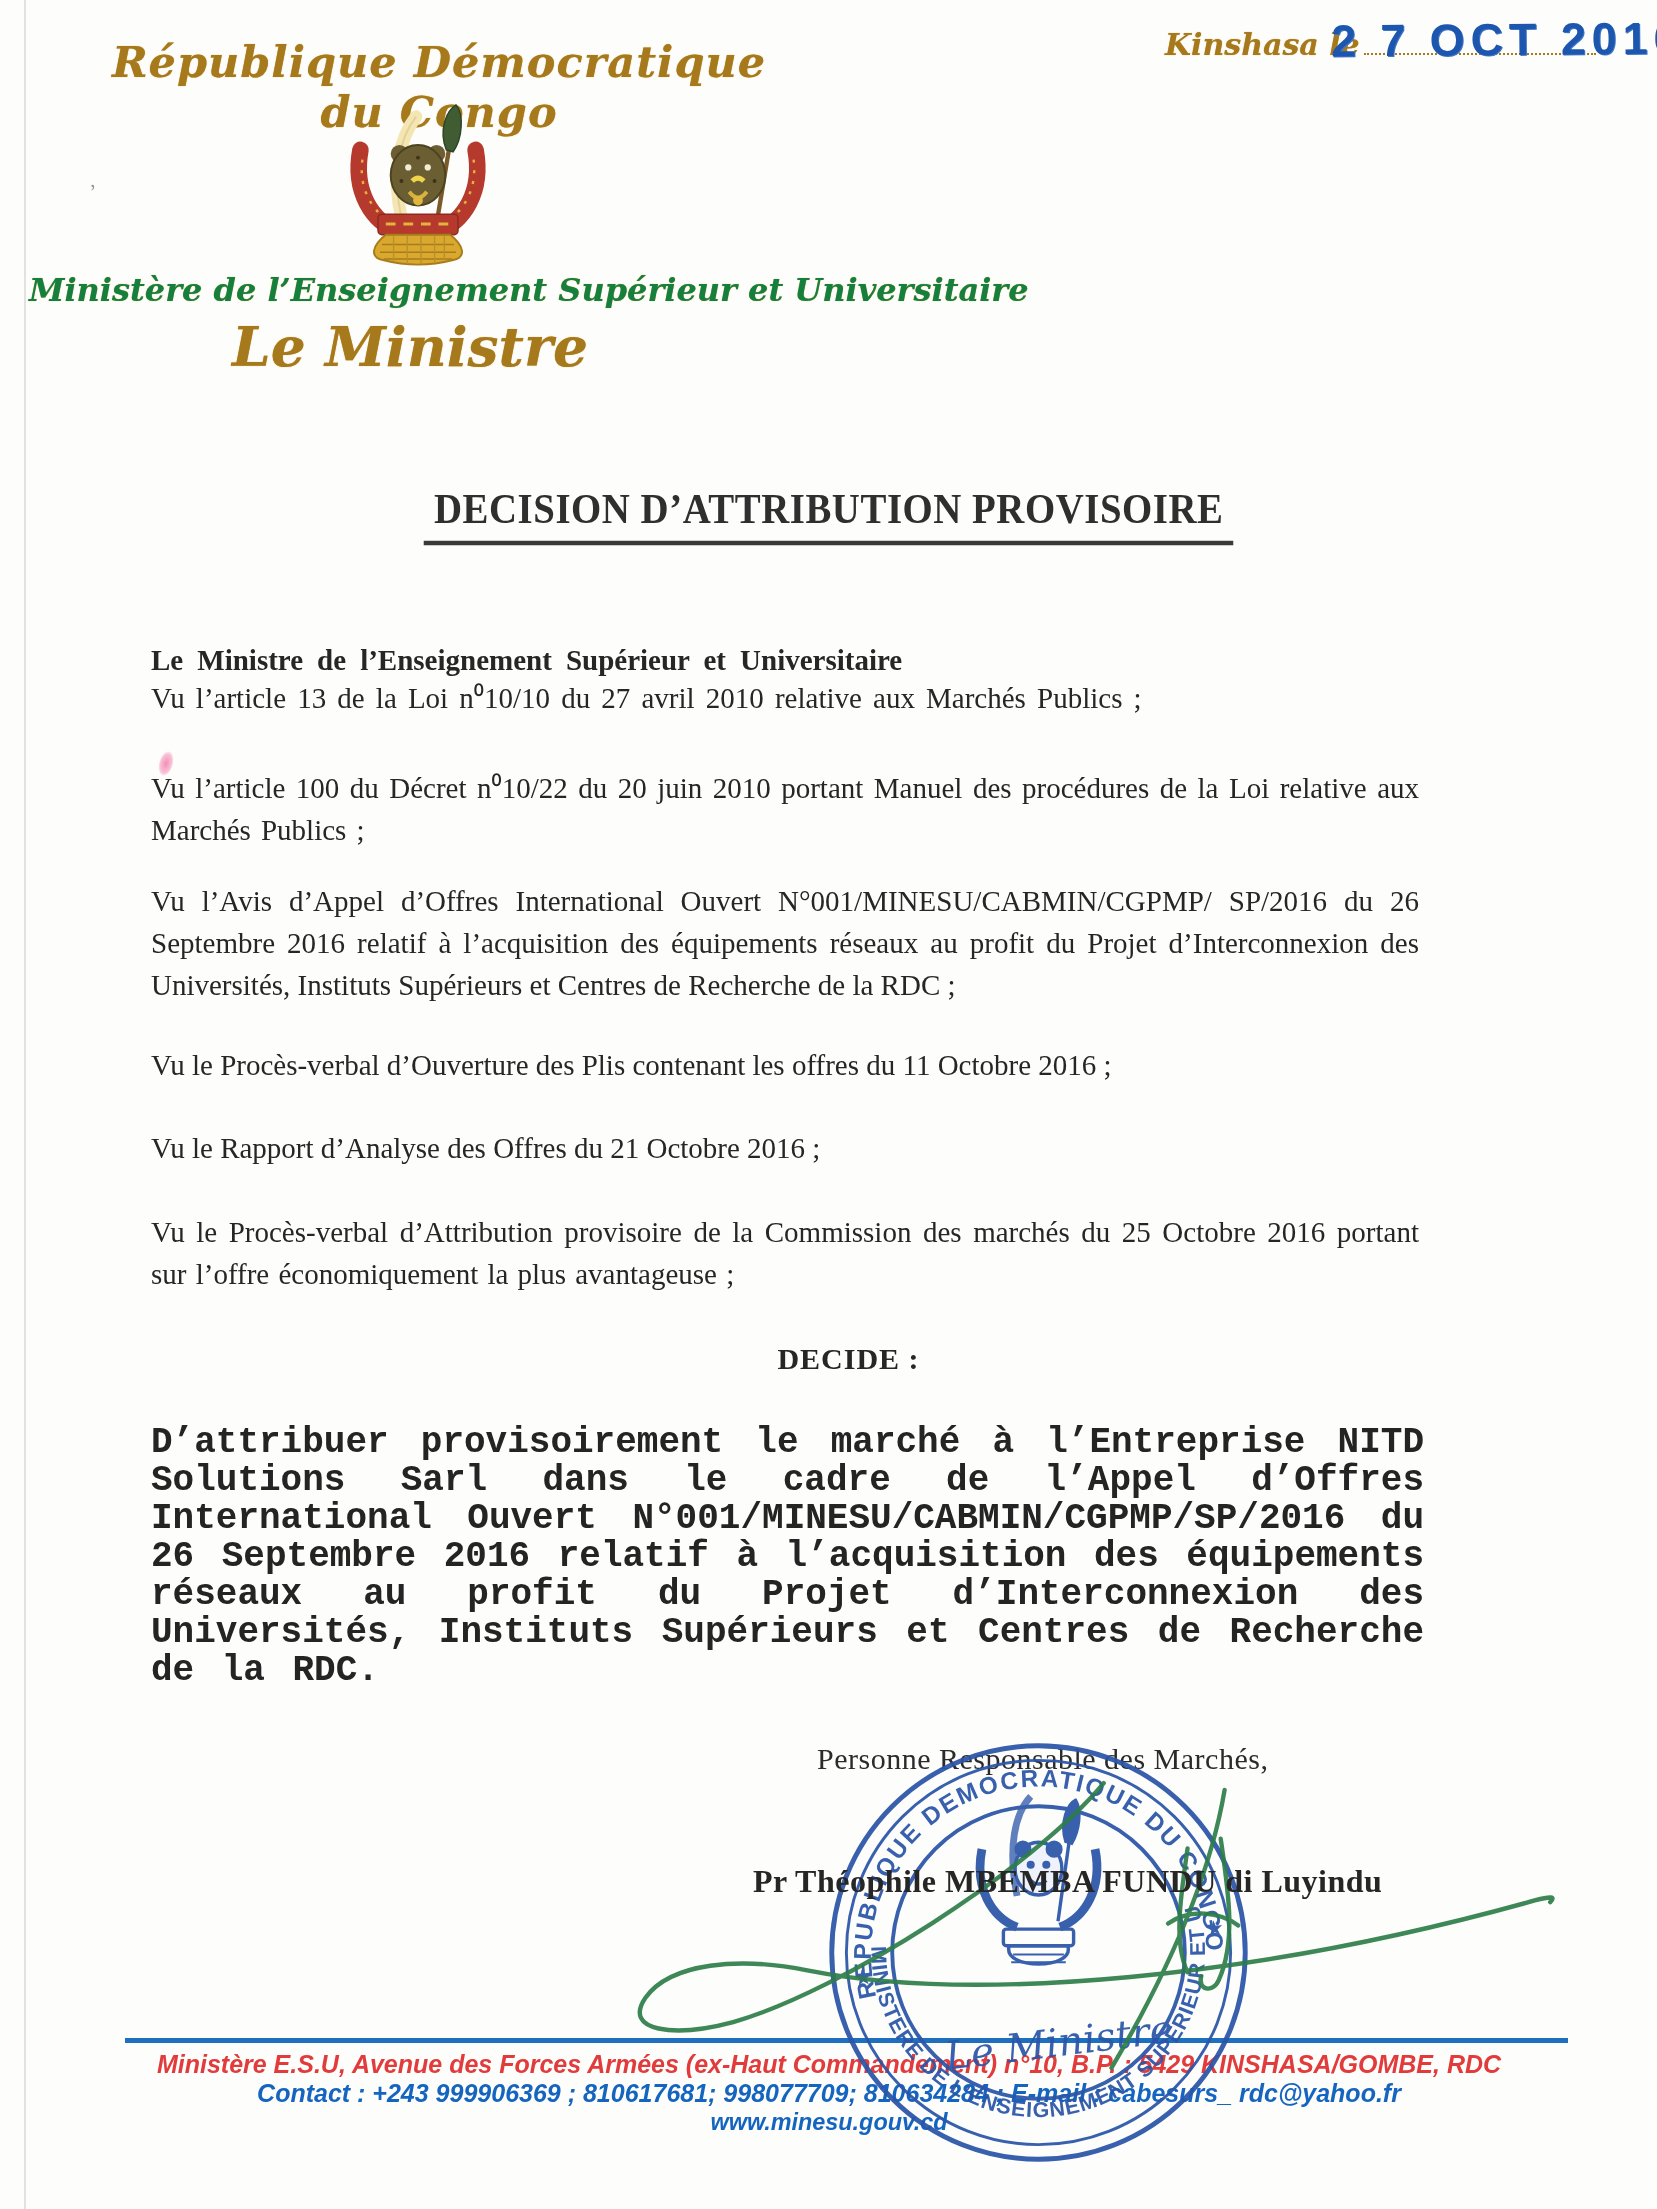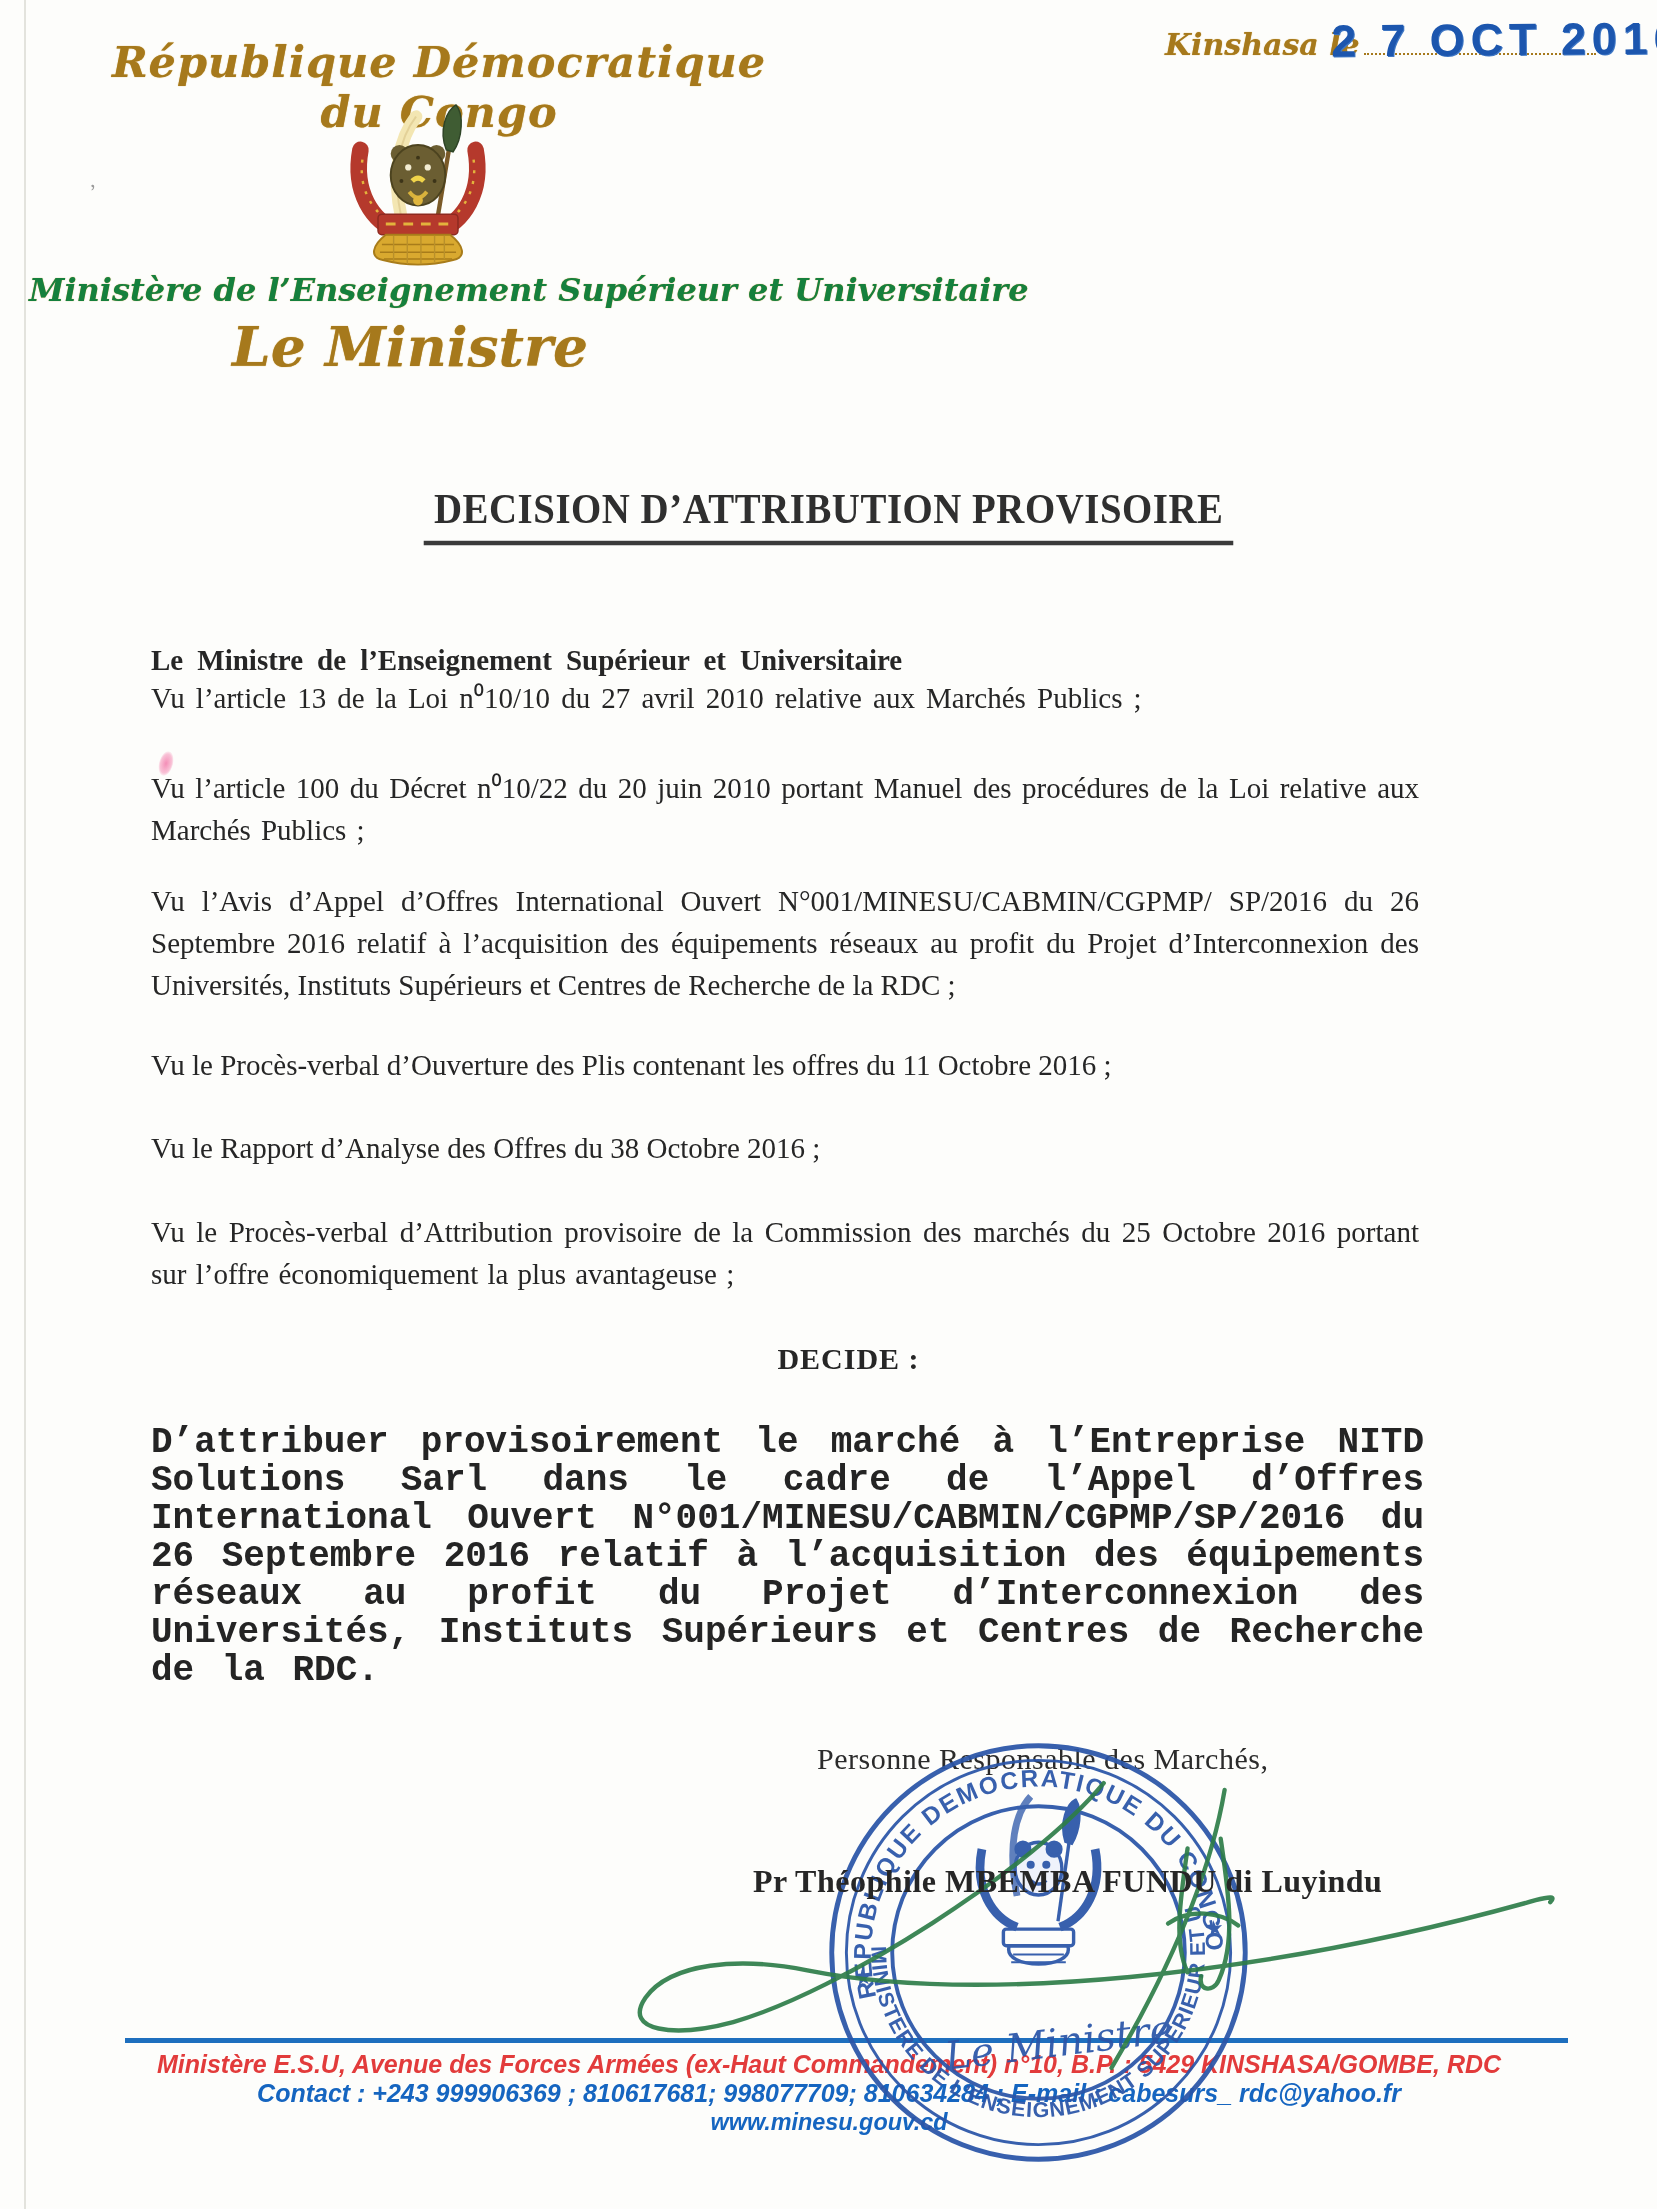--- a/index.html
+++ b/index.html
@@ -150,21 +150,21 @@
 <div class="doc-title">
   <span>DECISION D’ATTRIBUTION PROVISOIRE</span>
 </div>
 
 <div class="para p0">Le Ministre de l’Enseignement Supérieur et Universitaire</div>
 <div class="para p1">Vu l’article 13 de la Loi n⁰10/10 du 27 avril 2010 relative aux Marchés Publics ;</div>
 <div class="para p2">Vu l’article 100 du Décret n⁰10/22 du 20 juin 2010 portant Manuel des procédures de la Loi relative aux Marchés Publics ;</div>
 <div class="pinkmark"></div>
 <div class="para p3">Vu l’Avis d’Appel d’Offres International Ouvert N°001/MINESU/CABMIN/CGPMP/ SP/2016 du 26 Septembre 2016 relatif à l’acquisition des équipements réseaux au profit du Projet d’Interconnexion des Universités, Instituts Supérieurs et Centres de Recherche de la RDC ;</div>
 <div class="para p4">Vu le Procès-verbal d’Ouverture des Plis contenant les offres du 11 Octobre 2016 ;</div>
-<div class="para p5">Vu le Rapport d’Analyse des Offres du 38 Octobre 2016 ;</div>
+<div class="para p5">Vu le Rapport d’Analyse des Offres du 21 Octobre 2016 ;</div>
 <div class="para p6">Vu le Procès-verbal d’Attribution provisoire de la Commission des marchés du  25 Octobre 2016 portant sur l’offre économiquement la plus avantageuse ;</div>
 <div class="decide">DECIDE :</div>
 <div class="decision">D’attribuer provisoirement le marché à l’Entreprise NITD Solutions Sarl dans le cadre de l’Appel d’Offres International Ouvert N°001/MINESU/CABMIN/CGPMP/SP/2016 du 26 Septembre 2016 relatif à l’acquisition des équipements réseaux au profit du Projet d’Interconnexion des Universités, Instituts Supérieurs et Centres de Recherche de la RDC.</div>
 
 <div class="role-line">Personne Responsable des Marchés,</div>
 <div class="name-line">Pr Théophile MBEMBA FUNDU di Luyindu</div>
 
 <svg class="stamp" width="433" height="433" viewBox="-222 -222 444 444">
   <g stroke="#2a55a8" fill="none">
     <circle r="212" stroke-width="5"></circle>

